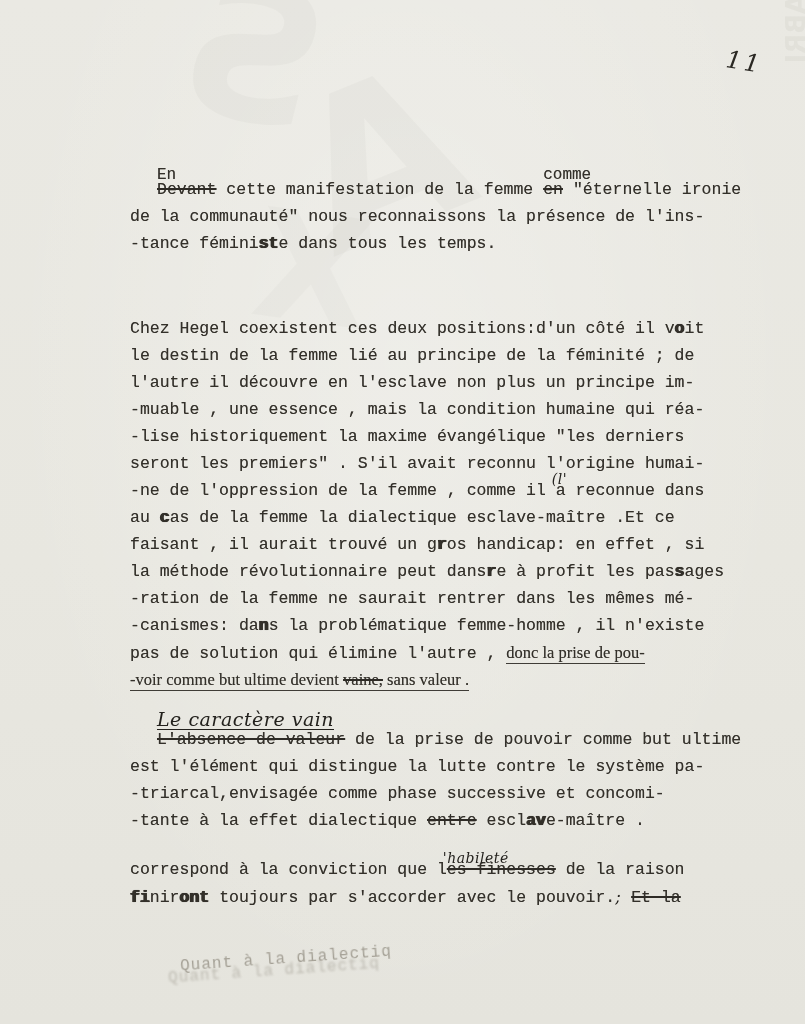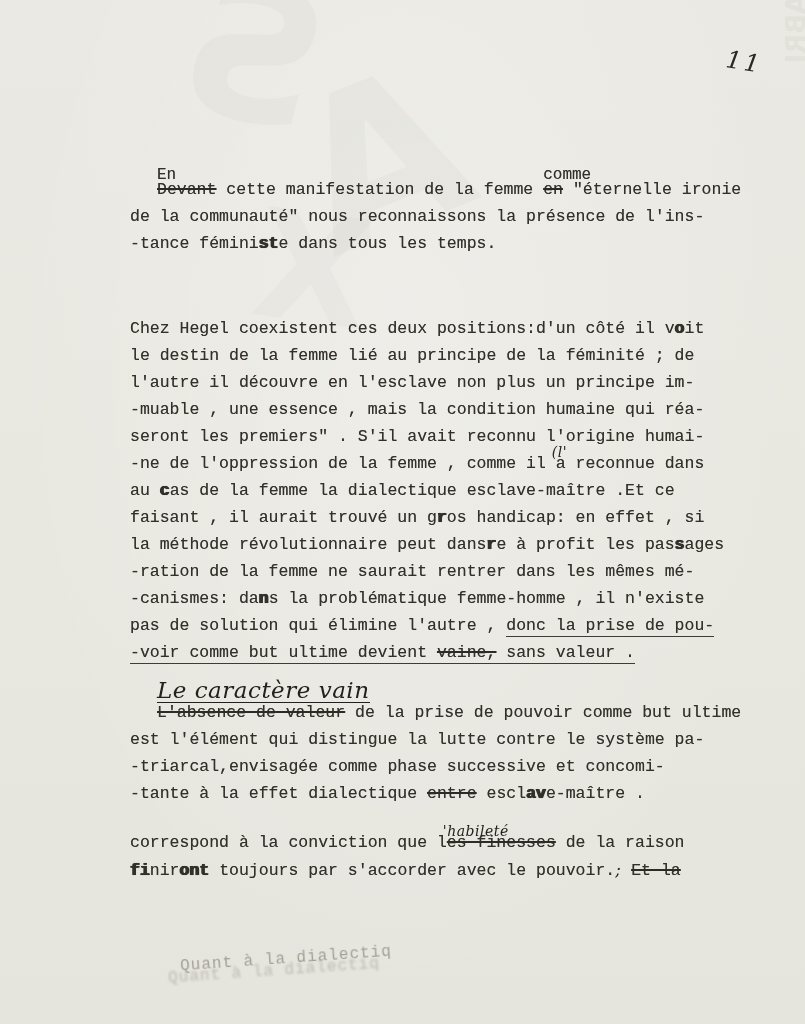--- a/index.html
+++ b/index.html
@@ -26,27 +26,27 @@
     text-shadow:0 0 .6px rgba(51,48,42,.55);
     white-space:nowrap;
   }
   .para{margin:0;}
   .para.indent .line:first-child{padding-left:27px;}
   #text-block .para:nth-of-type(1){margin-bottom:58px;}
   #text-block .para:nth-of-type(2){margin-bottom:33px;}
   #text-block .para:nth-of-type(3){margin-bottom:22px;}
   .line{height:27px;}
   .strike{text-decoration:line-through;text-decoration-thickness:2px;text-decoration-color:#2e2b26;}
-  .und{border-bottom:1.6px solid rgba(44,41,36,.9);padding-bottom:1px;}
+  .und{border-bottom:1.6px solid rgba(44,41,36,.9);padding-bottom:1px;font-family:Liberation Serif, serif;}
   .ovr{font-weight:bold;text-shadow:.7px 0 0 currentColor,-.7px 0 0 currentColor,0 0 1px rgba(0,0,0,.4);}
   .hw{font-family:"DejaVu Serif",serif;font-style:italic;color:#23211d;text-shadow:none;letter-spacing:.5px;}
   .hw-u{border-bottom:1.6px solid #23211d;padding-bottom:0;}
   .rel{position:relative;display:inline-block;}
   .ab{position:absolute;left:0;bottom:calc(100% - 7px);line-height:1;white-space:nowrap;font-size:16px;}
-  .ab.big{font-size:23px;bottom:calc(100% - 4px);}
+  .ab.big{font-size:19px;bottom:calc(100% - 4px);}
   .ab.small{font-size:14px;left:-4px;bottom:calc(100% - 9px);}
   #page-number{
     position:absolute;top:48px;left:726px;
     font-family:"DejaVu Serif",serif;font-style:italic;font-size:24px;color:#2a2823;
     transform:rotate(9deg);letter-spacing:3px;
   }
   .ghost-bottom{
     position:absolute;font-size:16px;color:#8f8a7e;
     transform:rotate(-4deg);filter:blur(.7px);
     font-family:"Liberation Mono",monospace;letter-spacing:1px;
@@ -72,20 +72,21 @@
     <div class="para indent">
       <div class="line"><span class="rel"><span class="ab ">En</span><span class="strike">Devant</span></span><span class=""> cette manifestation de la femme </span><span class="rel"><span class="ab ">comme</span><span class="strike">en</span></span><span class=""> "éternelle ironie</span></div>
       <div class="line"><span class="">de la communauté" nous reconnaissons la présence de l'ins-</span></div>
       <div class="line"><span class="">-tance fémini</span><span class="ovr">st</span><span class="">e dans tous les temps.</span></div>
     </div>
     <div class="para">
       <div class="line"><span class="">Chez Hegel coexistent ces deux positions:d'un côté il v</span><span class="ovr">o</span><span class="">it</span></div>
       <div class="line"><span class="">le destin de la femme lié au principe de la féminité ; de</span></div>
       <div class="line"><span class="">l'autre il découvre en l'esclave non plus un principe im-</span></div>
       <div class="line"><span class="">-muable , une essence , mais la condition humaine qui réa-</span></div>
+      <div class="line"><span class="">-lise historiquement la maxime évangélique "les derniers</span></div>
       <div class="line"><span class="">seront les premiers" . S'il avait reconnu l'origine humai-</span></div>
       <div class="line"><span class="">-ne de l'oppression de la femme , comme il </span><span class="rel"><span class="ab hw small">(l'</span><span class="">a</span></span><span class=""> reconnue dans</span></div>
       <div class="line"><span class="">au </span><span class="ovr">c</span><span class="">as de la femme  la dialectique esclave-maître .Et ce</span></div>
       <div class="line"><span class="">faisant , il aurait trouvé un g</span><span class="ovr">r</span><span class="">os handicap: en effet , si</span></div>
       <div class="line"><span class="">la méthode révolutionnaire peut dans</span><span class="ovr">r</span><span class="">e à profit les pas</span><span class="ovr">s</span><span class="">ages</span></div>
       <div class="line"><span class="">-ration de la femme ne saurait rentrer dans les mêmes mé-</span></div>
       <div class="line"><span class="">-canismes: da</span><span class="ovr">n</span><span class="">s la problématique femme-homme , il n'existe</span></div>
       <div class="line"><span class="">pas de solution qui élimine l'autre , </span><span class="und">donc la prise de pou-</span></div>
       <div class="line"><span class="und">-voir comme but ultime devient </span><span class="strike und">vaine,</span><span class="und"> sans valeur .</span></div>
     </div>

